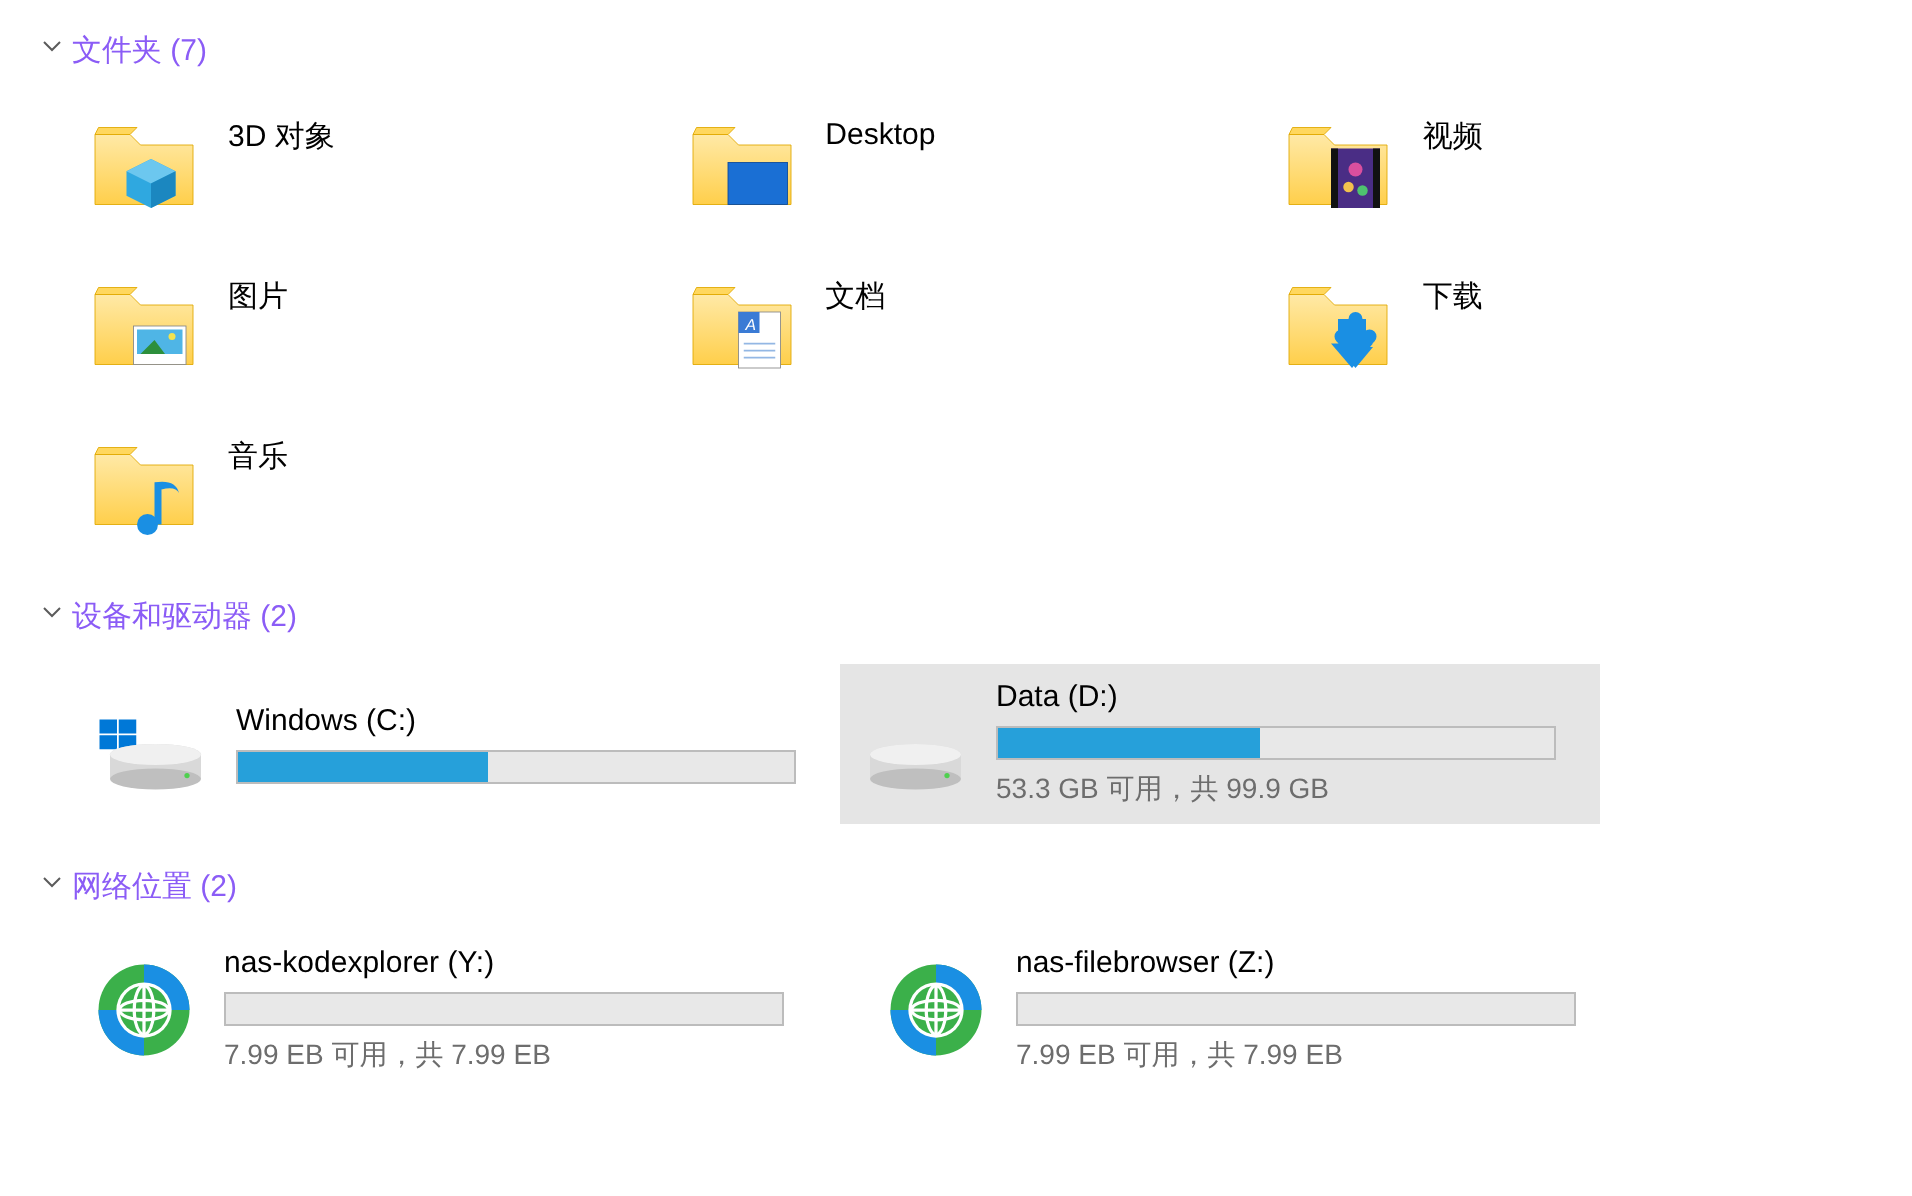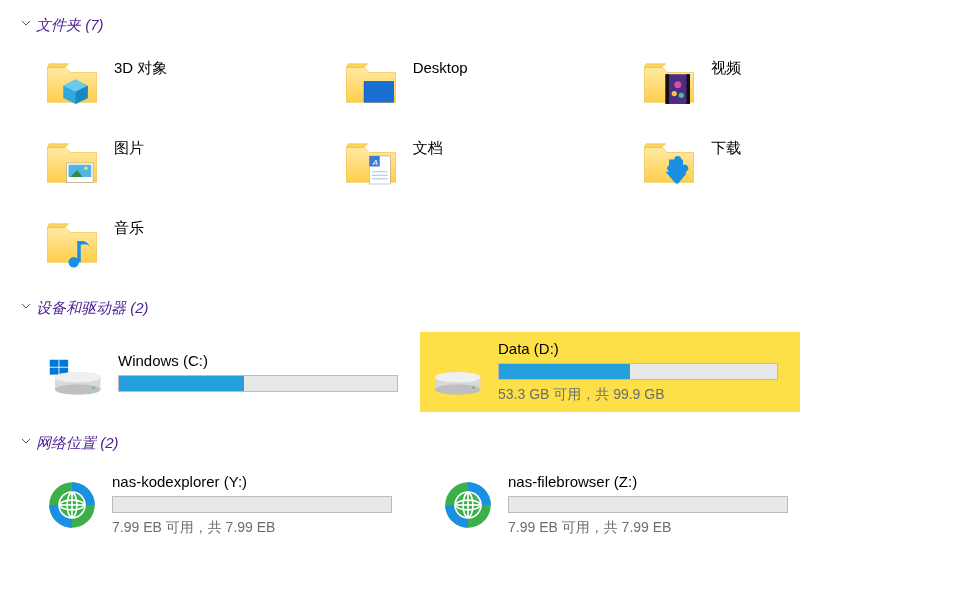--- a/index.html
+++ b/index.html
@@ -8,25 +8,24 @@
     padding: 10px 20px;
     font-family: "Segoe UI", "Microsoft YaHei", sans-serif;
     font-size: 14px;
     background: #fff;
     color: #000;
     width: 956px;
   }
   .section-header {
     display: flex;
     gap: 4px;
-    color: #4c1d95;
+    color: #8b5cf6;
     padding: 6px 0;
     cursor: default;
     user-select: none;
-    font-style: italic;
   }
   .section-header .chev {
     width: 12px;
     height: 12px;
     display: inline-block;
   }
   .section-header .title {
     font-size: 15px;
   }
   .grid {
@@ -63,21 +62,21 @@
     padding: 8px 0 16px 20px;
   }
   .drive-item {
     display: flex;
     align-items: center;
     gap: 14px;
     padding: 8px;
     cursor: default;
   }
   .drive-item.selected {
-    background: #fde047;
+    background: #e5e5e5;
   }
   .drive-icon-wrap {
     width: 56px;
     height: 50px;
     flex-shrink: 0;
   }
   .drive-info {
     flex: 1;
     display: flex;
     flex-direction: column;

